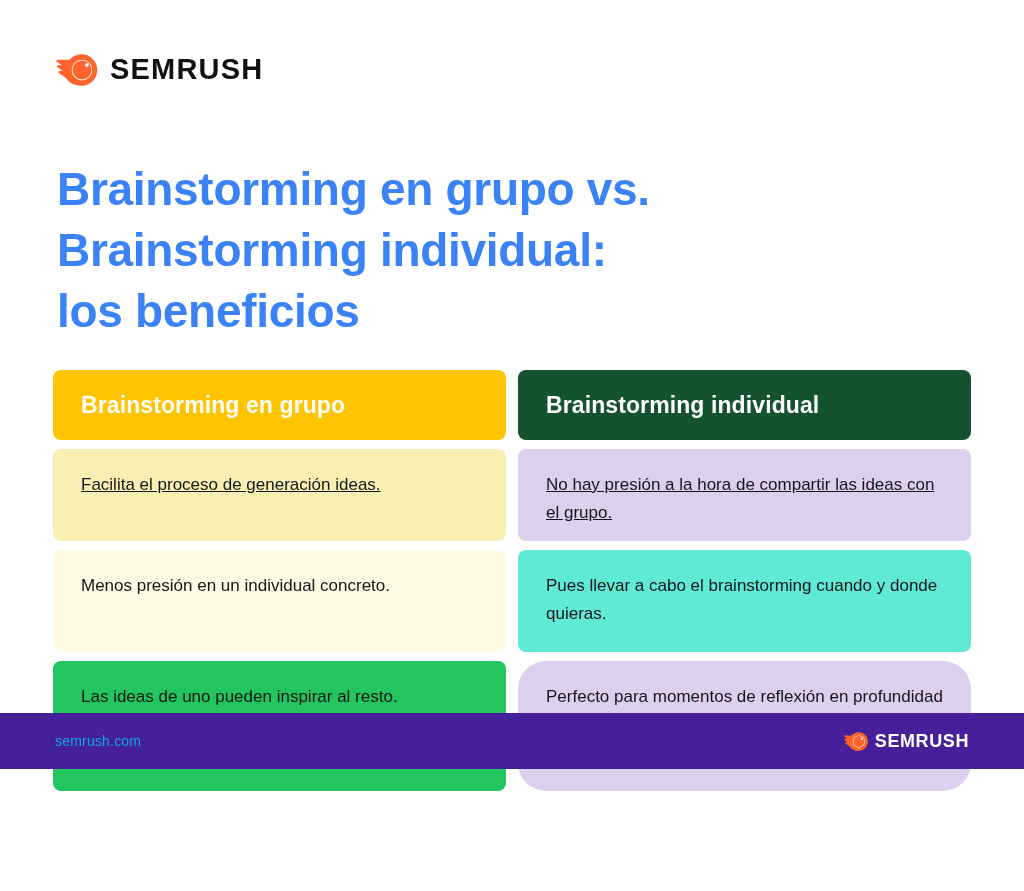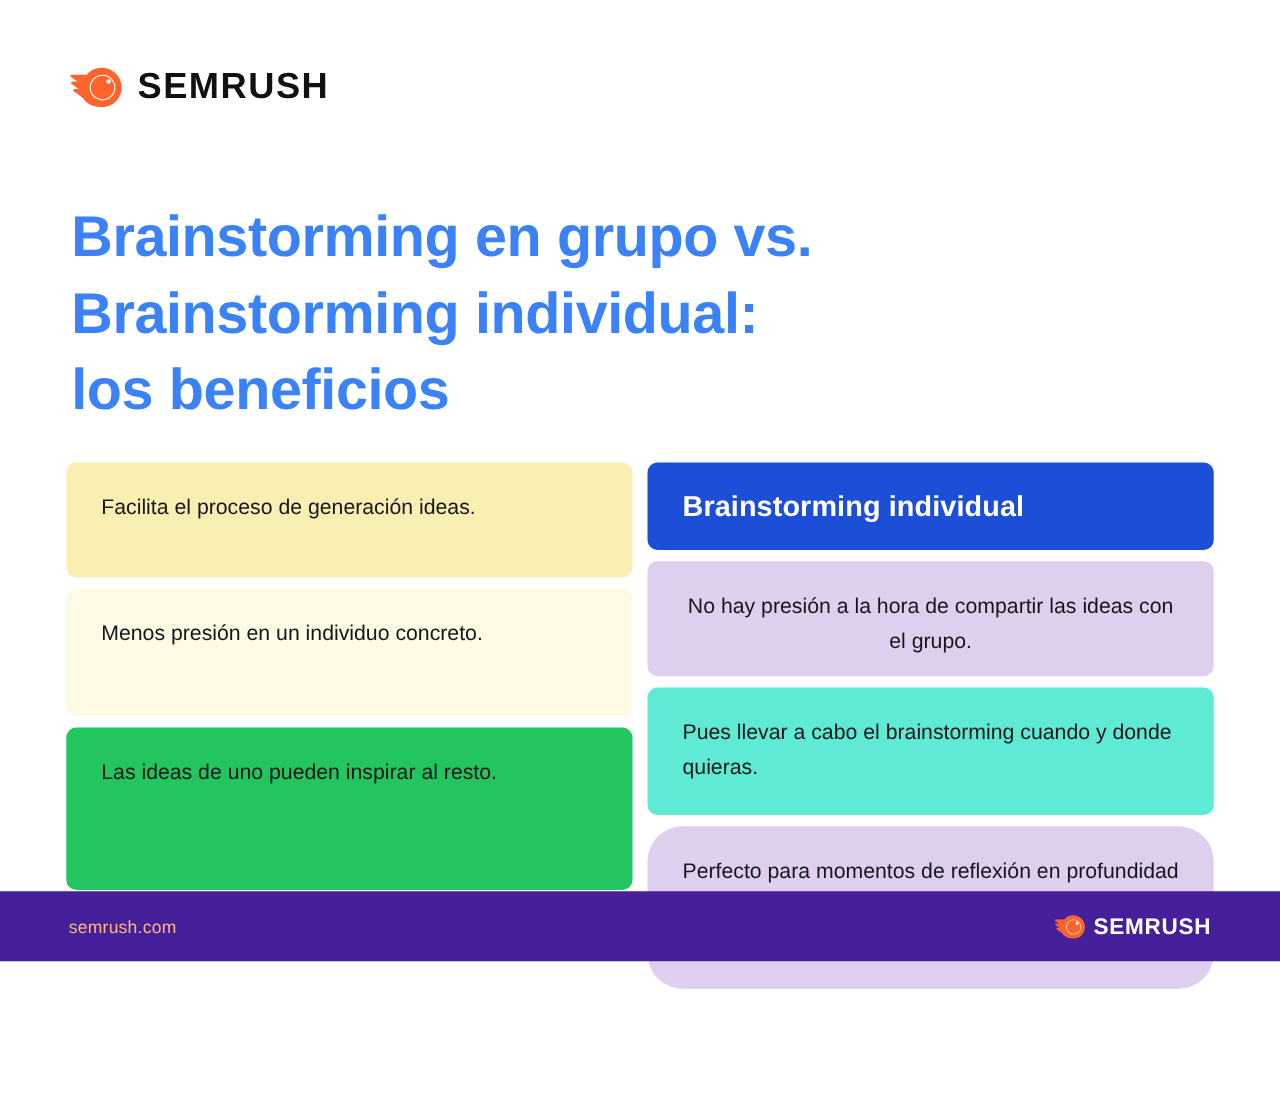--- a/index.html
+++ b/index.html
@@ -90,40 +90,40 @@
   }
   .cell {
     border-radius: 8px;
     box-sizing: border-box;
     padding: 22px 28px 0 28px;
     color: #16151a;
     font-size: 17px;
     line-height: 1.62;
     font-family: "Liberation Sans", sans-serif;
   }
-  .cell.h1 { height: 92px; }
+  .cell.h1 { height: 92px; text-decoration: underline; }
   .cell.h2 { height: 102px; }
   .cell.h3 { height: 130px; }
 
   
   .footer {
     position: absolute;
     left: 0;
     bottom: 0;
     width: 1024px;
     height: 56px;
     background: #46209b;
     display: flex;
     align-items: center;
     justify-content: space-between;
     padding: 0 55px;
     box-sizing: border-box;
   }
   .footer-url {
-    color: #fdba74;
+    color: #0ea5e9;
     font-size: 14px;
     letter-spacing: 0.2px;
   }
   .footer-logo {
     display: flex;
     align-items: center;
     gap: 6px;
   }
   .footer-mark {
     width: 26px;
@@ -153,28 +153,29 @@
     <span class="brand-word">SEMRUSH</span>
   </div>
 
   <h1 class="page-title">Brainstorming en grupo vs.
 Brainstorming individual:
 los beneficios</h1>
 
   <div class="table">
 
     <div class="column">
+      <div class="col-header" style="background:#FFC400;">Brainstorming en grupo</div>
       <div class="cell h1" style="background:#FAEFB3;">Facilita el proceso de generación ideas.</div>
-      <div class="cell h2" style="background:#FEFAE4;">Menos presión en un individuo concreto.</div>
+      <div class="cell h2" style="background:#FEFAE4;">Menos presión en un individual concreto.</div>
       <div class="cell h3" style="background:#22c55e;">Las ideas de uno pueden inspirar al resto.</div>
     </div>
 
     <div class="column">
-      <div class="col-header" style="background:#1d4ed8;">Brainstorming individual</div>
-      <div class="cell h1" style="background:#DFCFEF;text-align:center;">No hay presión a la hora de compartir las ideas con el grupo.</div>
+      <div class="col-header" style="background:#14532d;">Brainstorming individual</div>
+      <div class="cell h1" style="background:#DFCFEF;">No hay presión a la hora de compartir las ideas con el grupo.</div>
       <div class="cell h2" style="background:#5eead4;">Pues llevar a cabo el brainstorming cuando y donde quieras.</div>
       <div class="cell h3" style="background:#DFCFEF;border-radius:28px;">Perfecto para momentos de reflexión en profundidad sin tener restricciones de tiempo.</div>
     </div>
 
   </div>
 
   <div class="footer">
     <span class="footer-url">semrush.com</span>
     <div class="footer-logo">
       <svg class="footer-mark" viewBox="0 0 44 34" aria-hidden="true">

